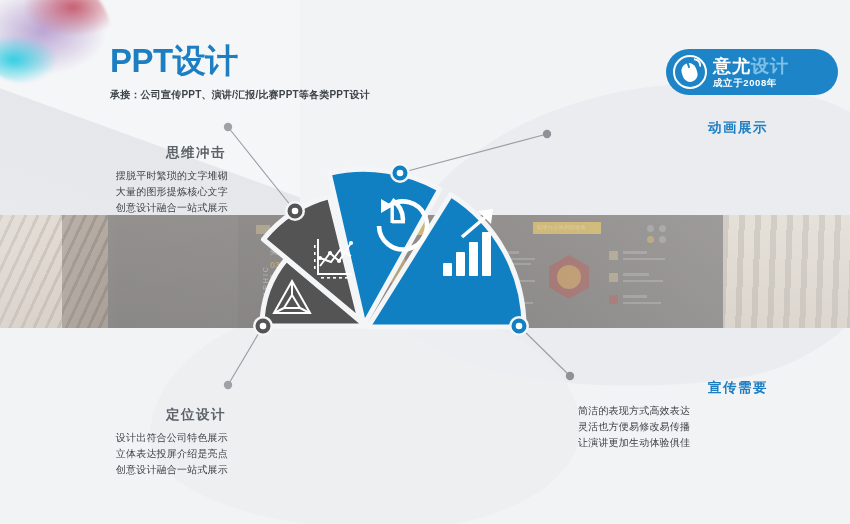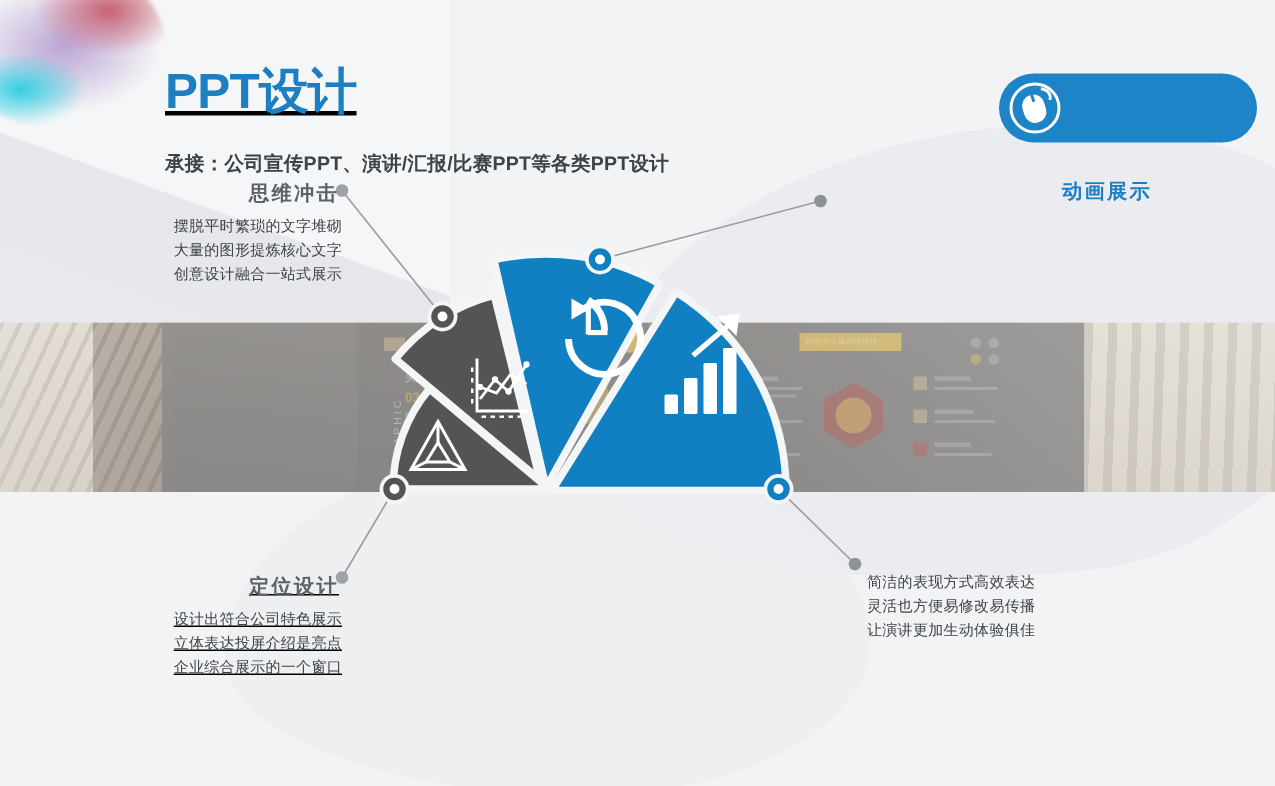--- a/index.html
+++ b/index.html
@@ -107,31 +107,31 @@
   .vert-label {
     position: absolute;
     transform: rotate(-90deg);
     transform-origin: left top;
     font-size: 7px; letter-spacing: 2px;
     color: rgba(230,230,230,.45);
   }
 
   
   .header { position: absolute; left: 110px; top: 44px; }
-  .h-row { display: flex; align-items: flex-end; gap: 12px; text-decoration: underline; }
+  .h-row { display: flex; align-items: flex-end; gap: 12px; }
   .h-main {
     font-size: 33px; font-weight: bold; color: #1d7ec2;
     letter-spacing: -.5px; line-height: 1;
   }
   .h-sub {
     font-size: 22px; color: #7f97ab; letter-spacing: 1px;
     line-height: 1; padding-bottom: 2px;
   }
   .h-tag {
-    margin-top: 23px; font-size: 13px; color: #3d4347;
+    margin-top: 11px; font-size: 10px; color: #3d4347;
     letter-spacing: .2px; font-weight: bold;
   }
 
   
   .logo {
     position: absolute; right: 12px; top: 49px;
     width: 172px; height: 46px;
     background: #1d84c8;
     border-radius: 23px;
     display: flex; align-items: center;
@@ -175,26 +175,26 @@
     font-size: 13.5px; font-weight: bold; letter-spacing: 1.5px;
     line-height: 1;
   }
   .callout p {
     font-size: 10px; line-height: 16px; letter-spacing: .2px;
     color: #3e4347; white-space: pre-line;
   }
   .c-dark h3 { color: #5c6268; }
   .c-blue h3 { color: #1d7ec2; text-align: right; }
   .c-right { text-align: left; }
-  .c-left  { text-align: right; }
+  .c-left  { text-align: right; margin-top: 24px; }
   .c-left h3  { margin-right: 2px; }
 
   .callout-tl { left: 58px;  top: 122px; width: 170px; }
   .callout-tr { left: 578px; top: 121px; width: 190px; }
-  .callout-bl { left: 58px;  top: 384px; width: 170px; text-decoration: underline; }
+  .callout-bl { left: 58px;  top: 384px; width: 170px; }
   .callout-br { left: 578px; top: 381px; width: 190px; }
   .callout-tl h3 { margin-bottom: 8px; }
   .callout-tr h3 { margin-bottom: 8px; }
   .callout-bl h3 { margin-bottom: 8px; }
   .callout-br h3 { margin-bottom: 8px; }
 
   
   #fan { position: absolute; left: 0; top: 0; }
 </style>
 </head>
@@ -273,20 +273,26 @@
     </div>
     <div class="h-tag">承接：公司宣传PPT、演讲/汇报/比赛PPT等各类PPT设计</div>
   </div>
 
   <div class="logo">
     <div class="logo-mark">
       <div class="mouse"></div>
       <div class="mouse-split"></div>
       <div class="tail"></div>
     </div>
+    <div class="logo-text">
+      <div class="logo-t1">
+        <span>意尤</span><span class="dim">设计</span>
+      </div>
+      <div class="logo-t2">成立于2008年</div>
+    </div>
   </div>
 
   <svg id="fan" width="850" height="524" viewBox="0 0 850 524">
     <g>
       <line x1="295" y1="211" x2="228" y2="127" stroke="#9a9da2" stroke-width="1.1"></line>
       <line x1="400" y1="173" x2="547" y2="134" stroke="#9a9da2" stroke-width="1.1"></line>
       <line x1="263" y1="326" x2="228" y2="385" stroke="#9a9da2" stroke-width="1.1"></line>
       <line x1="519" y1="326" x2="570" y2="376" stroke="#9a9da2" stroke-width="1.1"></line>
       <circle cx="228" cy="127" r="4.2" fill="#9ea1a6"></circle>
       <circle cx="547" cy="134" r="4.2" fill="#8e9197"></circle>
@@ -371,22 +377,23 @@
   </div>
 
   <div class="callout callout-tr c-blue c-right">
     <h3>动画展示</h3>
   </div>
 
   <div class="callout callout-bl c-dark c-left">
     <h3>定位设计</h3>
     <p>设计出符合公司特色展示
 立体表达投屏介绍是亮点
-企业综合展示的一个窗口</p>
+创意设计融合一站式展示</p>
   </div>
 
   <div class="callout callout-br c-blue c-right">
+    <h3>宣传需要</h3>
     <p>简洁的表现方式高效表达
 灵活也方便易修改易传播
 让演讲更加生动体验俱佳</p>
   </div>
 
 </div>
 
 </body></html>

